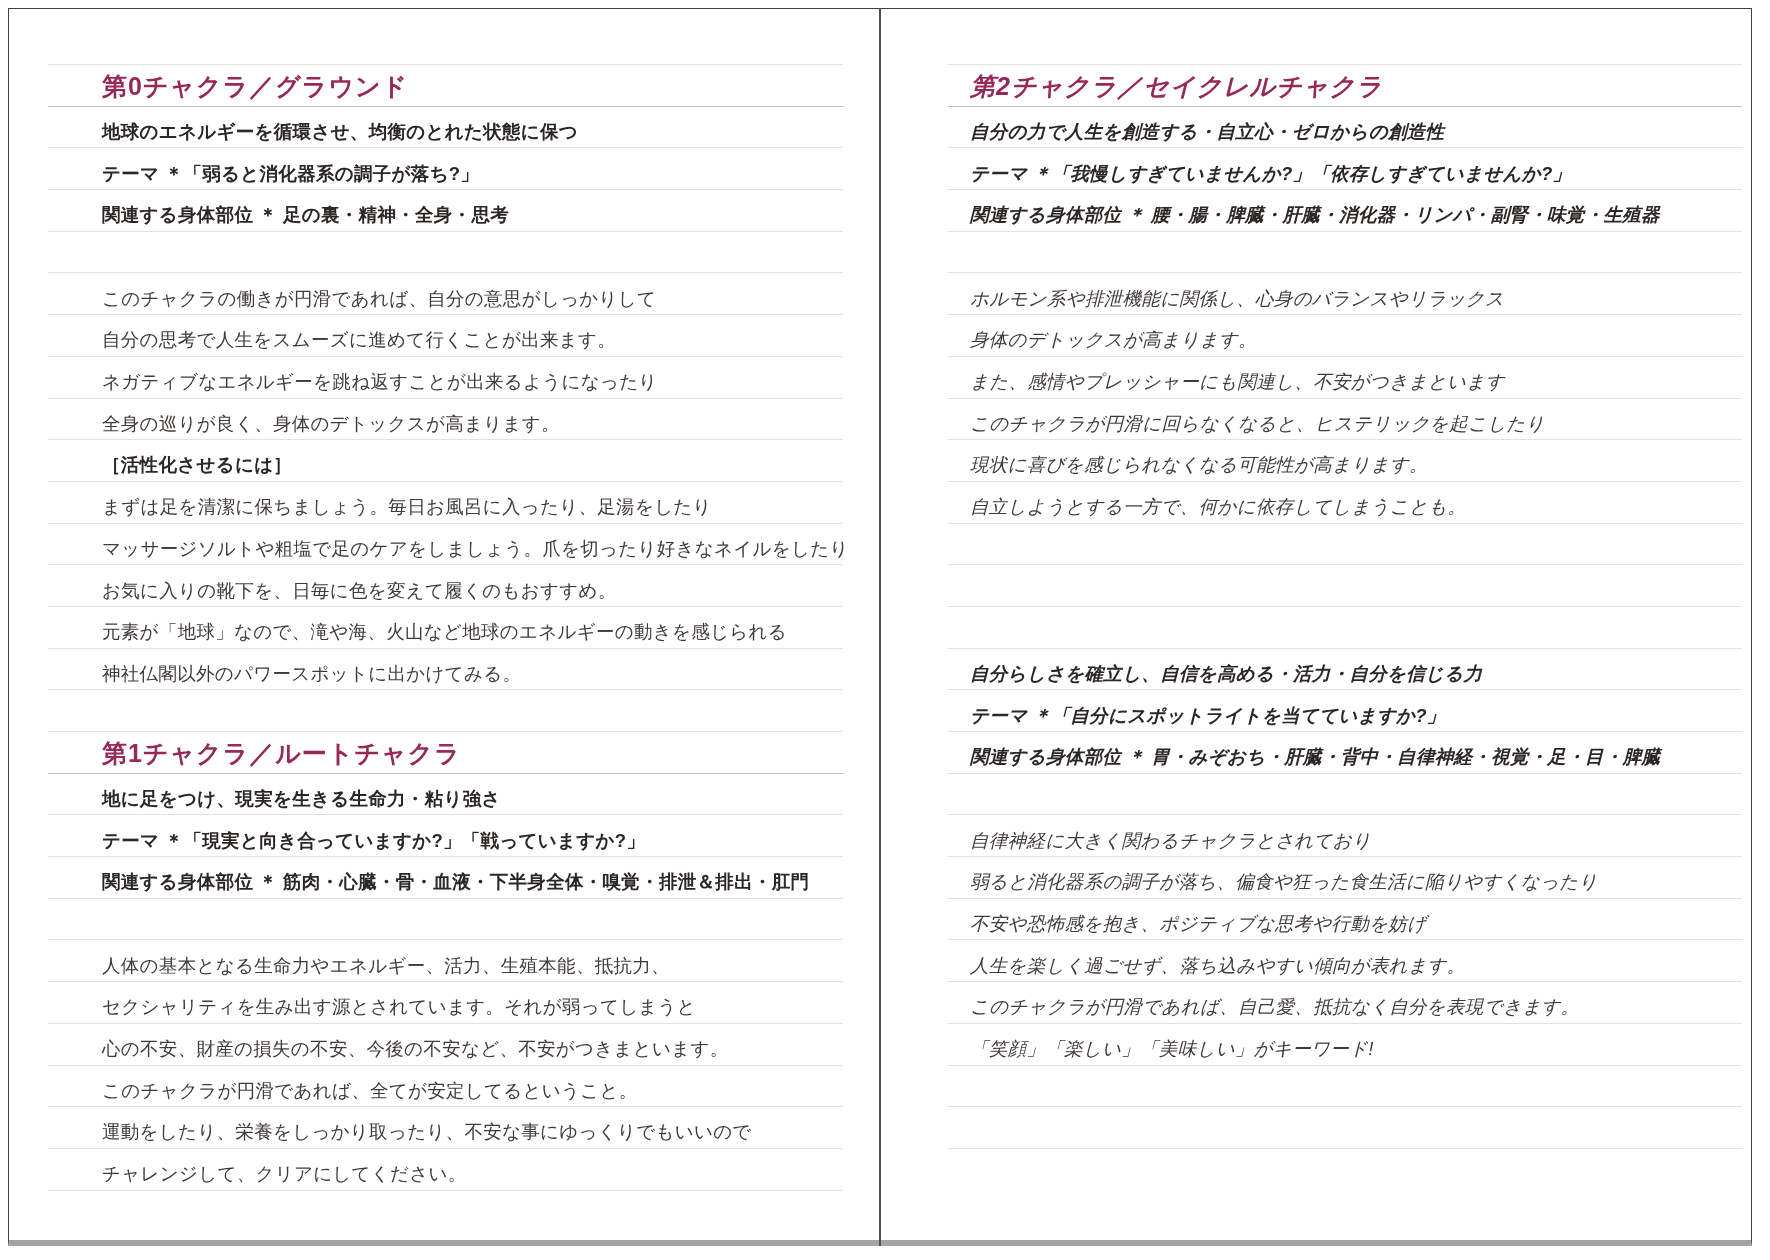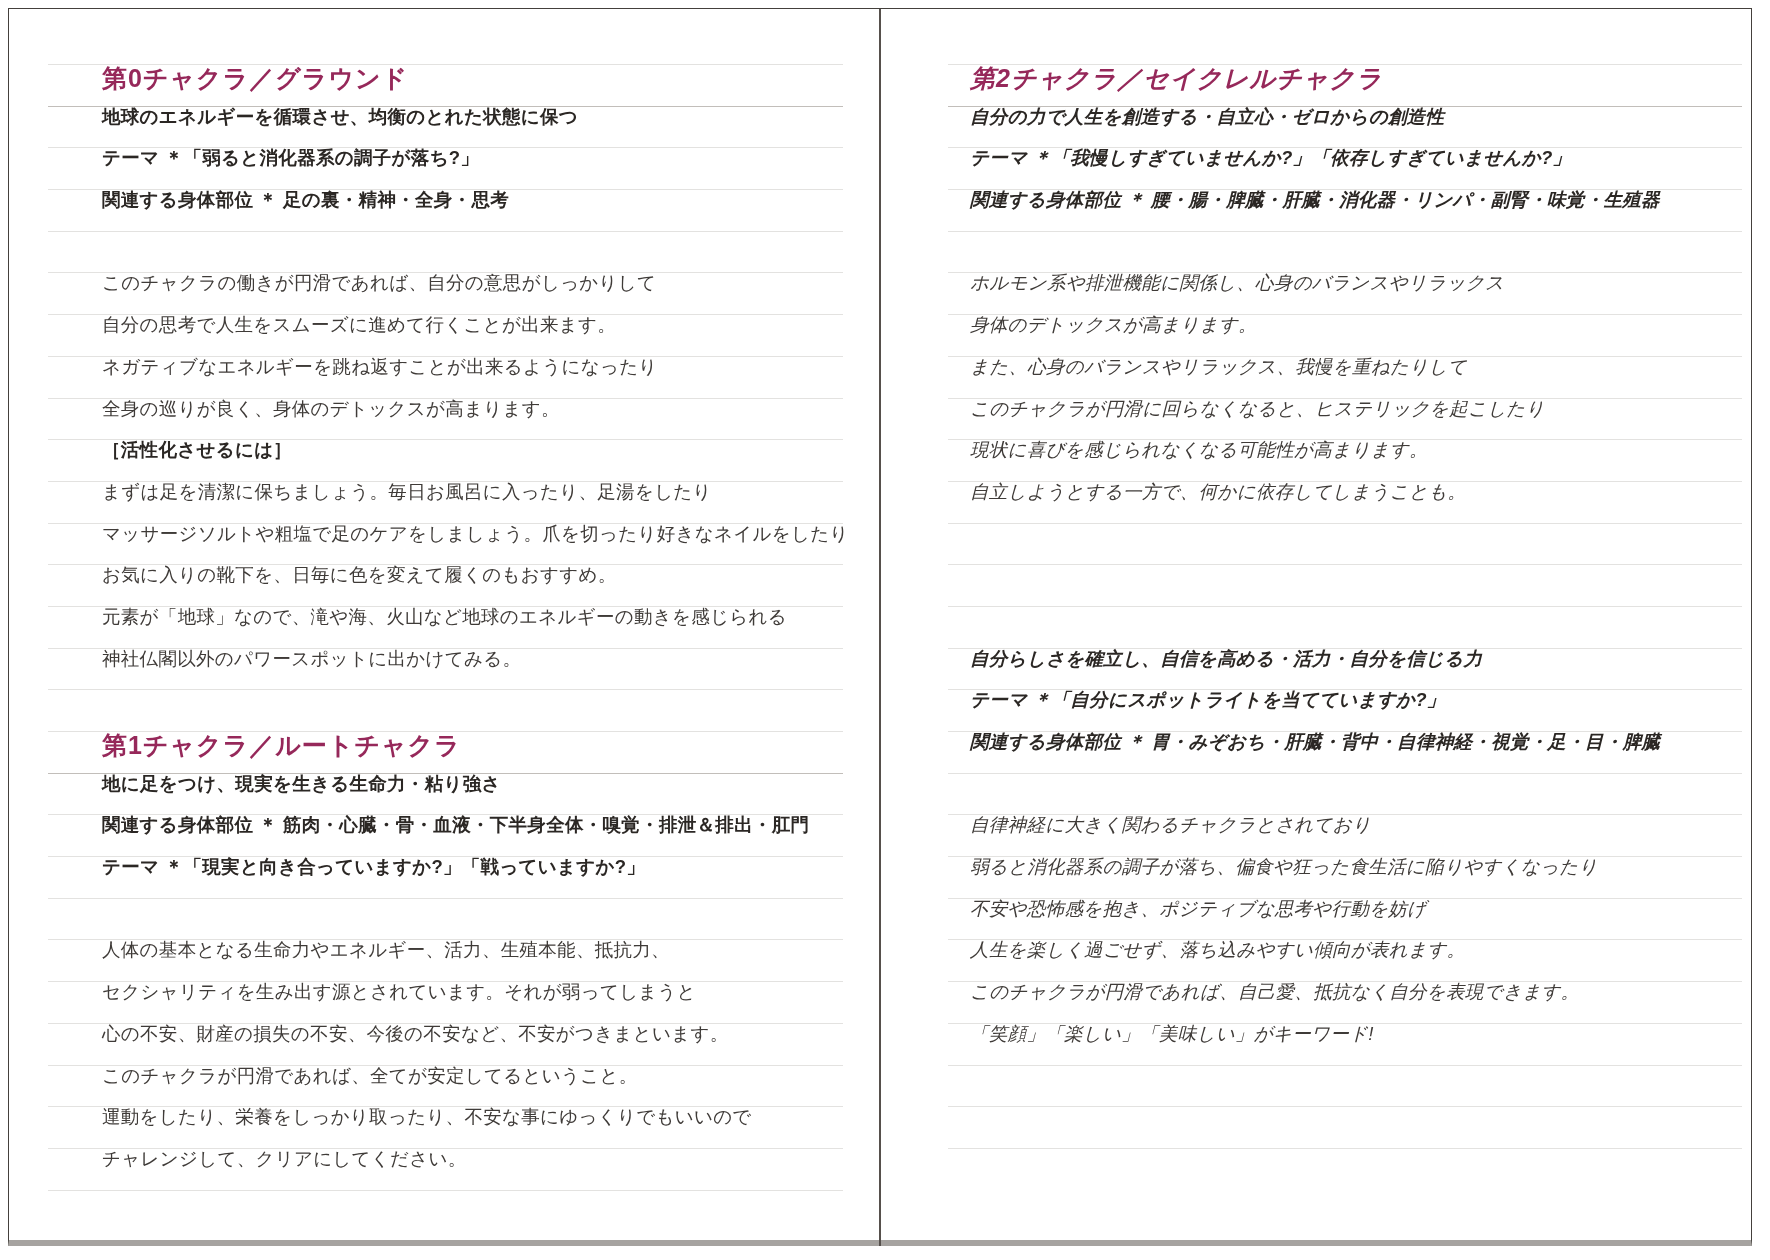--- a/index.html
+++ b/index.html
@@ -41,20 +41,21 @@
     top:64px;
     border-top:1px solid var(--rule);
   }
   .column.left{left:48px;width:795px;}
   .column.right{left:948px;width:794px;font-style:italic;}
   .row{
     height:var(--rh);
     box-sizing:border-box;
     border-bottom:1px solid var(--rule);
     display:flex;
+    align-items:flex-end;
     padding-bottom:6px;
     overflow:visible;
     white-space:nowrap;
   }
   .column.left .row{padding-left:54px;}
   .column.right .row{padding-left:22px;}
   .row.heading{border-bottom-color:var(--rule-dark);}
   .row .txt{
     display:block;
     line-height:1.05;
@@ -129,24 +130,24 @@
         <span class="txt">神社仏閣以外のパワースポットに出かけてみる。</span>
       </div>
       <div class="row empty"></div>
       <div class="row heading">
         <span class="txt">第1チャクラ／ルートチャクラ</span>
       </div>
       <div class="row bold">
         <span class="txt">地に足をつけ、現実を生きる生命力・粘り強さ</span>
       </div>
       <div class="row bold">
+        <span class="txt">テーマ ＊「現実と向き合っていますか?」「戦っていますか?」</span>
+      </div>
+      <div class="row bold">
         <span class="txt">関連する身体部位 ＊ 筋肉・心臓・骨・血液・下半身全体・嗅覚・排泄＆排出・肛門</span>
-      </div>
-      <div class="row bold">
-        <span class="txt">テーマ ＊「現実と向き合っていますか?」「戦っていますか?」</span>
       </div>
       <div class="row empty"></div>
       <div class="row body">
         <span class="txt">人体の基本となる生命力やエネルギー、活力、生殖本能、抵抗力、</span>
       </div>
       <div class="row body">
         <span class="txt">セクシャリティを生み出す源とされています。それが弱ってしまうと</span>
       </div>
       <div class="row body">
         <span class="txt">心の不安、財産の損失の不安、今後の不安など、不安がつきまといます。</span>
@@ -175,21 +176,21 @@
         <span class="txt">関連する身体部位 ＊ 腰・腸・脾臓・肝臓・消化器・リンパ・副腎・味覚・生殖器</span>
       </div>
       <div class="row empty"></div>
       <div class="row body">
         <span class="txt">ホルモン系や排泄機能に関係し、心身のバランスやリラックス</span>
       </div>
       <div class="row body">
         <span class="txt">身体のデトックスが高まります。</span>
       </div>
       <div class="row body">
-        <span class="txt">また、心身のバランスやリラックス、我慢を重ねたりして</span>
+        <span class="txt">また、感情やプレッシャーにも関連し、不安がつきまといます</span>
       </div>
       <div class="row body">
         <span class="txt">このチャクラが円滑に回らなくなると、ヒステリックを起こしたり</span>
       </div>
       <div class="row body">
         <span class="txt">現状に喜びを感じられなくなる可能性が高まります。</span>
       </div>
       <div class="row body">
         <span class="txt">自立しようとする一方で、何かに依存してしまうことも。</span>
       </div>

